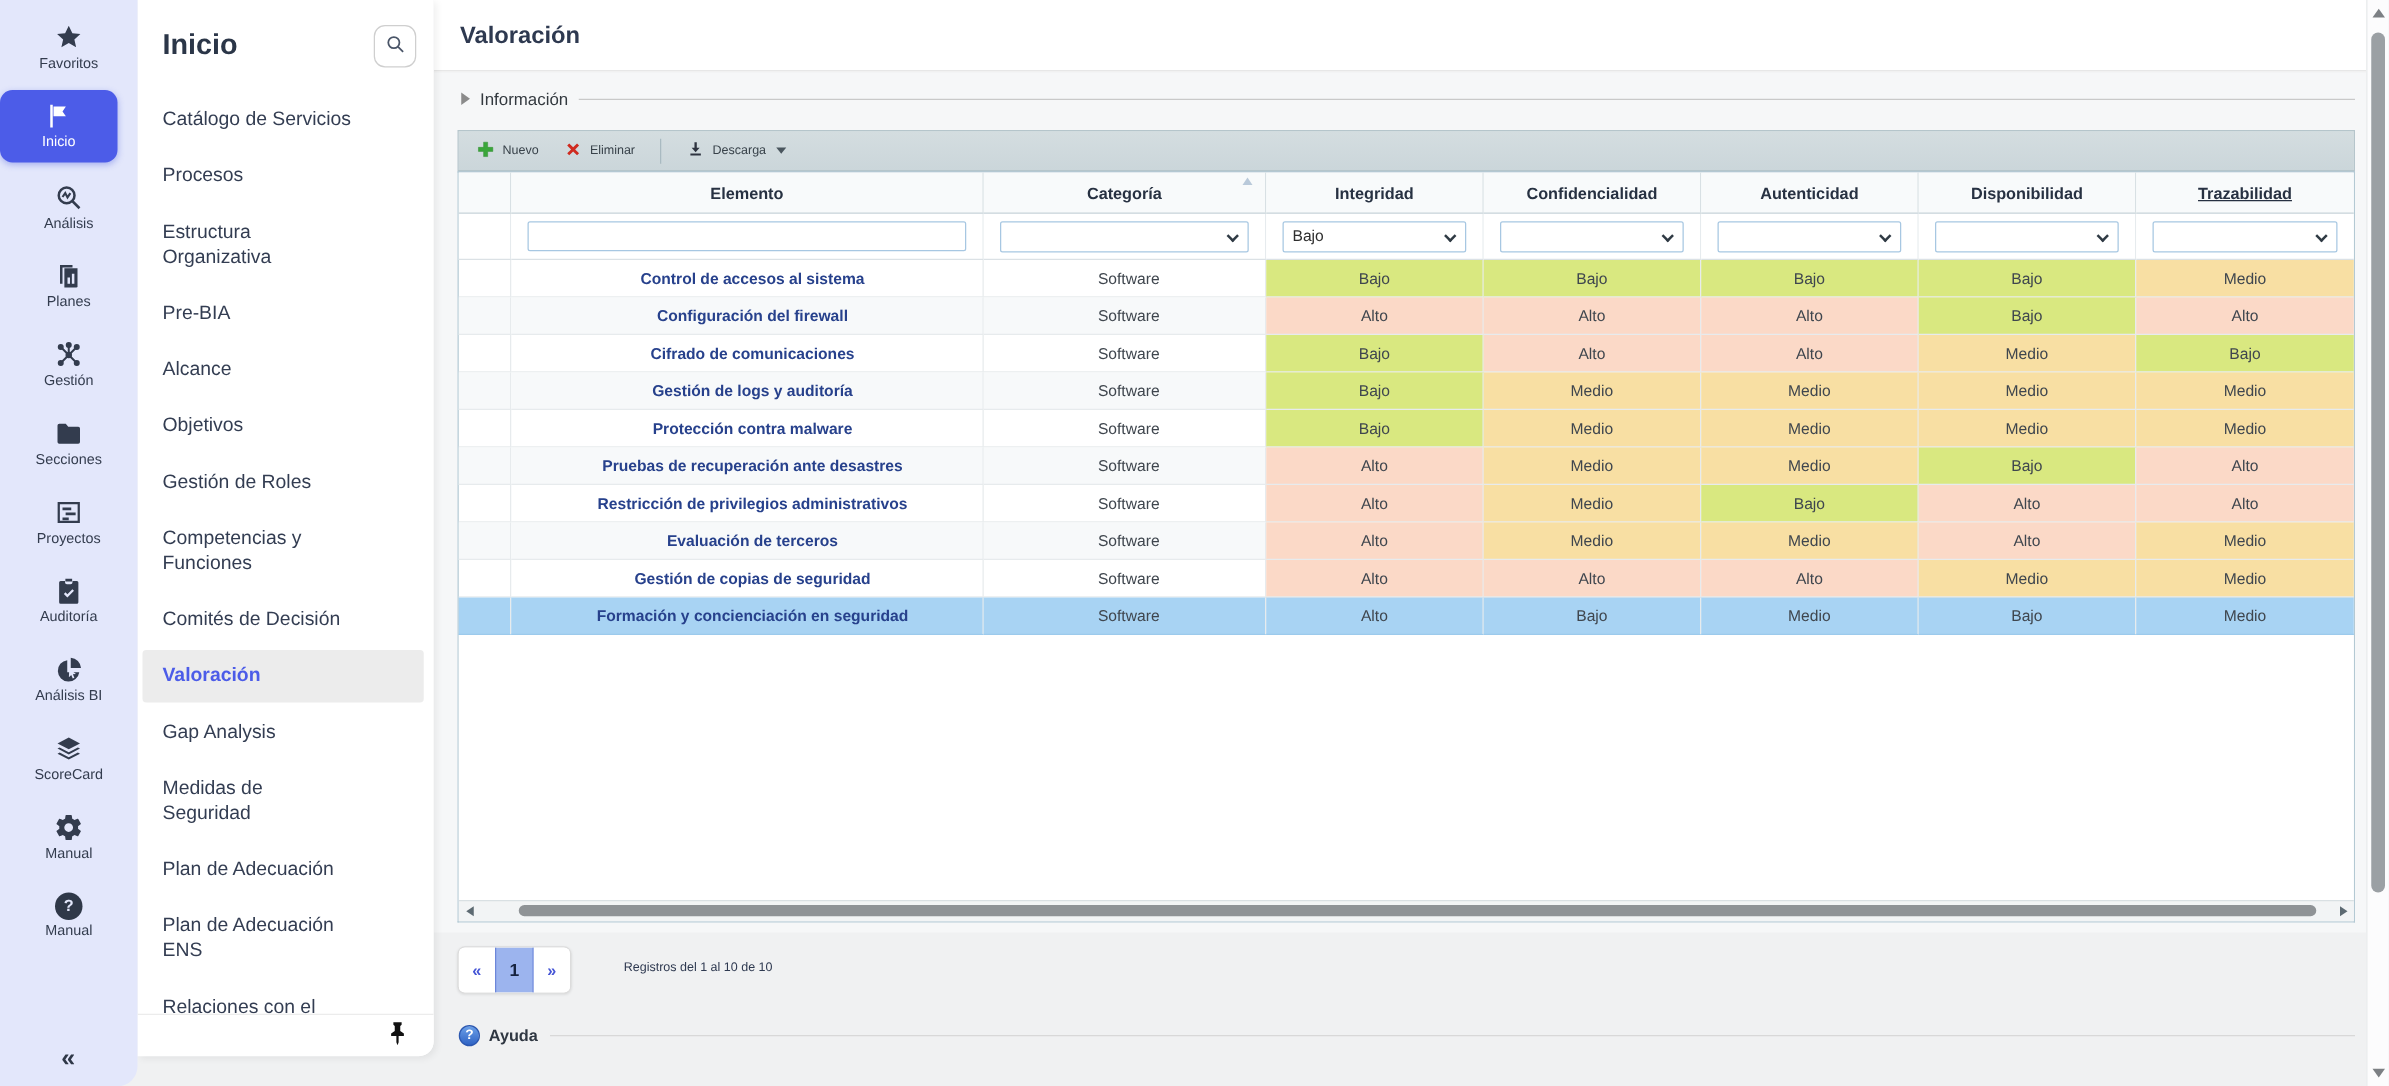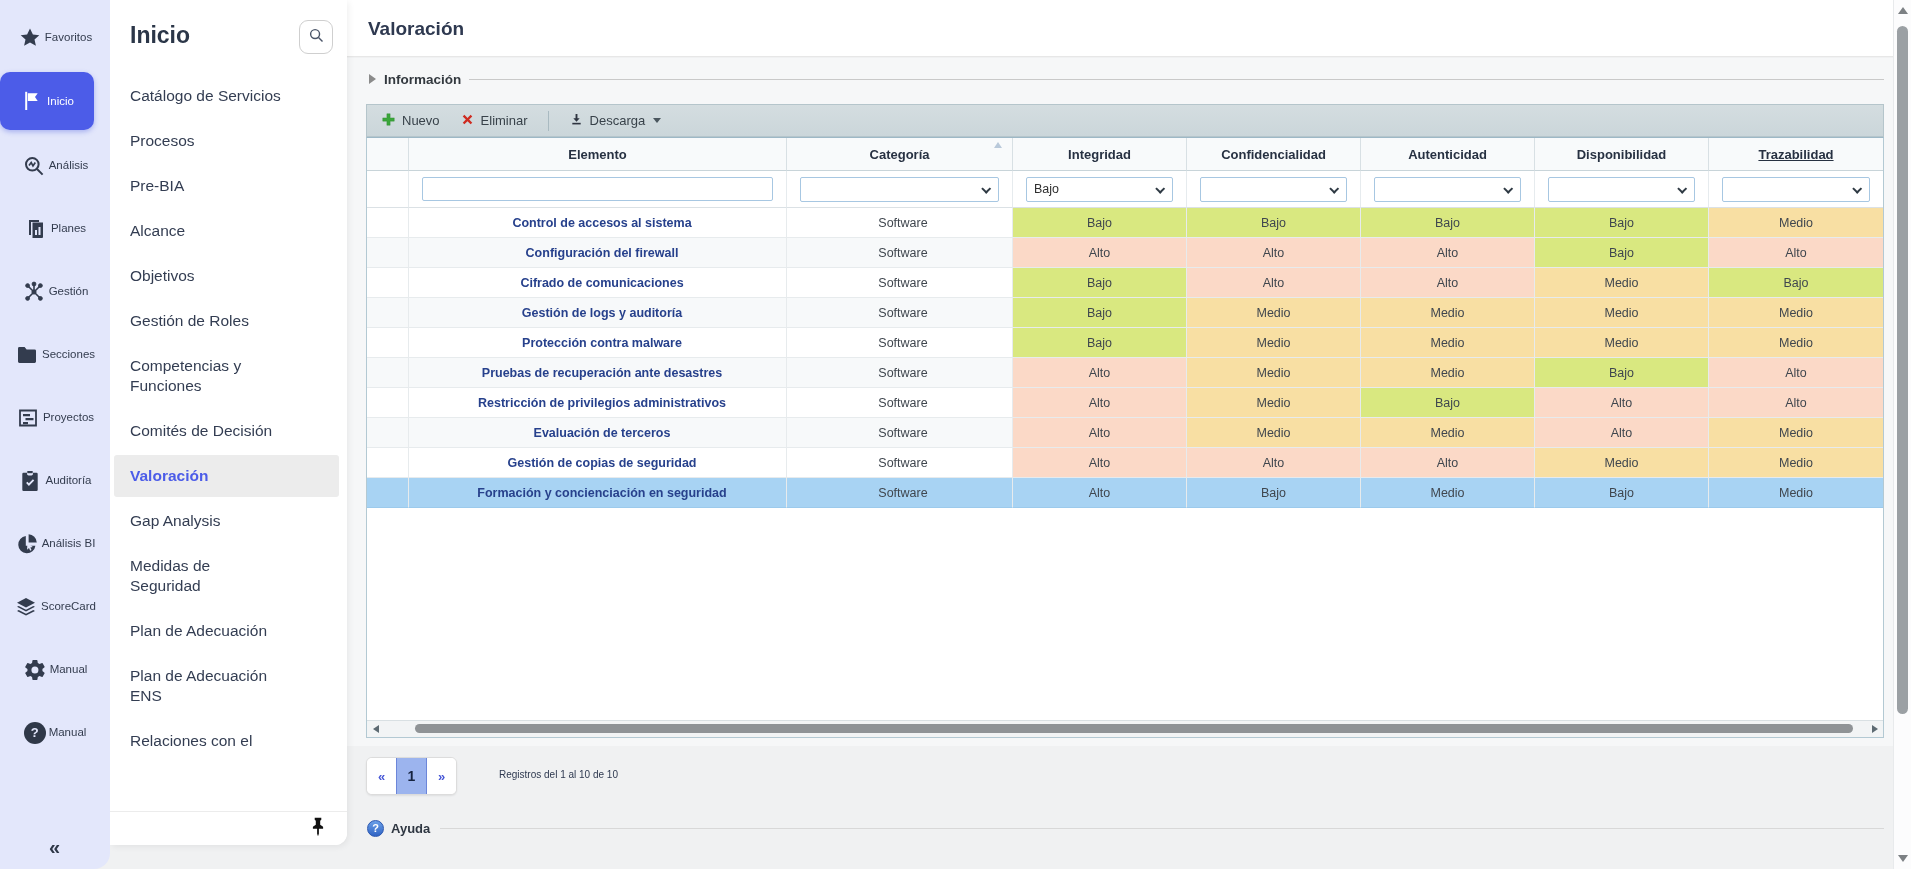--- a/index.html
+++ b/index.html
@@ -11,21 +11,21 @@
   }
   .app { position:relative; width:1911px; height:869px; }
 
   
   .rail {
     position:absolute; left:0; top:0; width:110px; height:869px;
     background:var(--rail-bg,#e3e7fb); border-radius:0 0 16px 0;
     display:flex; flex-direction:column; align-items:center; padding-top:6px; z-index:4;
   }
   .rail-item {
-    width:110px; height:63px; display:flex; flex-direction:row;
+    width:110px; height:63px; display:flex; flex-direction:column;
     align-items:center; justify-content:center; gap:3px; color:#333c4e; cursor:pointer;
   }
   .rail-item .ricon { width:24px; height:24px; display:block; }
   .rail-item .ricon svg { width:24px; height:24px; display:block; }
   .rail-item .rlabel { font-size:11.5px; line-height:13px; text-align:center; }
   .rail-item.active {
     width:94px; height:58px; margin:3px 0 4px 0; border-radius:10px;
     background:var(--accent,#4c5ce8); color:#fff;
     box-shadow:0 2px 5px rgba(60,80,220,.35);
   }
@@ -80,31 +80,31 @@
     border-bottom:1px solid #e7e7e7;
   }
   .page-title { font-size:19px; font-weight:600; color:#2e3950; line-height:57px; padding-left:21px; }
   .band { position:absolute; left:0; top:58px; right:0; height:688px; background:#f6f7f8; }
 
   .legend-row { position:absolute; left:22px; right:9px; top:68px; height:22px; display:flex; align-items:center; }
   .tri-right {
     width:0; height:0; border-top:5px solid transparent; border-bottom:5px solid transparent;
     border-left:7px solid #8b8b8b; margin-right:8px; cursor:pointer;
   }
-  .legend-label { font-size:13.5px; font-weight:bold; color:#33393f; }
+  .legend-label { font-size:13.5px; font-weight:normal; color:#33393f; }
   .legend-line { flex:1; border-top:1px solid #c9c9c9; margin-left:8px; }
 
   .toolbar {
     position:absolute; left:19px; top:104px; width:1518px; height:33px;
     background:linear-gradient(#d4dde0,#cbd6da); border:1px solid #b5c5cb;
     display:flex; align-items:center; padding:0 6px; gap:4px;
   }
   .tb-btn {
     display:flex; align-items:center; gap:6px; background:none; border:none;
-    font-family:inherit; font-size:13px; color:#38424a; padding:4px 8px; cursor:pointer;
+    font-family:inherit; font-size:10px; color:#38424a; padding:4px 8px; cursor:pointer;
   }
   .tb-btn svg { width:15px; height:15px; }
   .tb-sep { width:1px; height:20px; background:#a9bac1; margin:0 8px; }
   .caret-down {
     width:0; height:0; border-left:4.5px solid transparent; border-right:4.5px solid transparent;
     border-top:5px solid #4a565e; margin-left:2px;
   }
 
   
   .grid {
@@ -331,20 +331,22 @@
           <svg viewBox="0 0 24 24" width="17" height="17" fill="none" stroke="#4a5568" stroke-width="2">
             <circle cx="10" cy="10" r="6.3"></circle>
               <path d="M14.8 14.8L20.5 20.5"></path>
           </svg>
         </span>
       </button>
     </div>
     <ul class="menu" id="menu">
         <li>Catálogo de Servicios</li>
         <li>Procesos</li>
+        <li>Estructura
+Organizativa</li>
         <li>Pre-BIA</li>
         <li>Alcance</li>
         <li>Objetivos</li>
         <li>Gestión de Roles</li>
         <li>Competencias y
 Funciones</li>
         <li>Comités de Decisión</li>
         <li class="sel-item">Valoración</li>
         <li>Gap Analysis</li>
         <li>Medidas de

